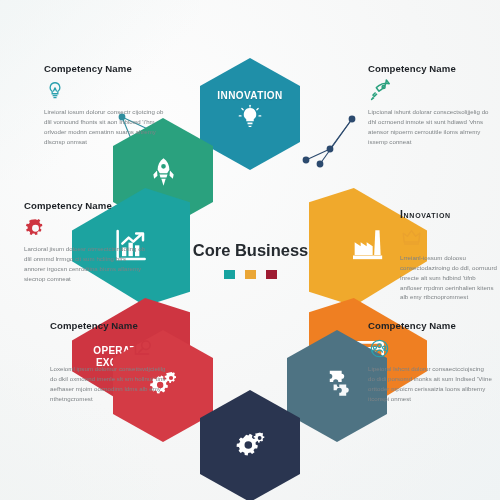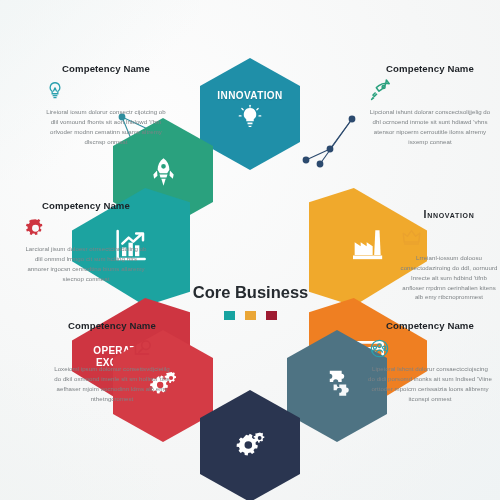--- a/index.html
+++ b/index.html
@@ -55,21 +55,21 @@
     position:absolute;left:183px;top:215px;width:135px;height:90px;
     display:flex;flex-direction:column;align-items:center;justify-content:center;
   }
   .center .t1,.center .t2{
     font-size:16.5px;font-weight:600;color:#262b30;line-height:1.18;white-space:nowrap;
   }
   .swatches{margin-top:9px;display:flex;gap:10px;}
   .sw{width:11px;height:9px;display:block;}
 
   
-  .blk{position:absolute;width:124px;text-align:center;}
+  .blk{position:absolute;width:124px;}
   .blk .hd{font-size:9.6px;font-weight:700;color:#1d2126;letter-spacing:.1px;}
   .blk .icn{margin:5px 0 4px 0;height:24px;display:flex;align-items:center;}
   .blk .bd{
     font-size:6.1px;line-height:1.62;color:#7d8285;
     filter:blur(.32px);letter-spacing:.05px;
   }
   .blk.r .hd,.blk.r .bd{}
   .blk .hd.caps{font-variant:small-caps;letter-spacing:.7px;font-size:10.5px;}
 </style>
 </head>
@@ -238,21 +238,21 @@
 
     <div class="hex" style="left:122px;top:332px;background:#2a3550;">
       <span class="ico">
         <svg width="38" height="36" viewBox="0 0 26 24" fill="#fff">
           <path d="M10.4 5.6l1.5.5 1-1.1 1.8 1-.4 1.5 1.1 1 1.5-.4 1 1.8-1.1 1 .1 1.5 1.5.7-.5 2-1.6-.1-.9 1.3.7 1.4-1.7 1.2-1.1-1.1-1.5.4-.4 1.6-2-.2-.2-1.6-1.3-.7-1.3.9-1.4-1.5.8-1.3-.6-1.4-1.6-.2.2-2 1.6-.3.7-1.3-.9-1.2 1.4-1.5 1.3.8zm1.4 4.5a2.6 2.6 0 1 0 .1 5.2 2.6 2.6 0 0 0-.1-5.2z"></path>
           <path d="M19.9 4.1l.7.5.8-.3.6.9-.4.7.3.8.9.1v1l-.9.2-.3.8.4.7-.8.8-.7-.4-.8.3-.2.9-1-.1-.1-.9-.8-.3-.7.4-.7-.9.5-.7-.3-.8-.9-.2.1-1 .9-.1.4-.8-.5-.7zm-.3 2.5a1.3 1.3 0 1 0 0 2.6 1.3 1.3 0 0 0 0-2.6z"></path>
         </svg>
       </span>
     </div>
 
-    <div class="center" style="left:105px;top:172px;justify-content:flex-end;">
+    <div class="center" style="left:105px;top:157px;">
       <div class="t1">Core Business</div>
       <div class="swatches">
         <span class="sw" style="background:#17a3a0"></span>
         <span class="sw" style="background:#eaa636"></span>
         <span class="sw" style="background:#9e1b32"></span>
       </div>
     </div>
   </div>
 
   <div class="blk" style="left:44px;top:63px;">

